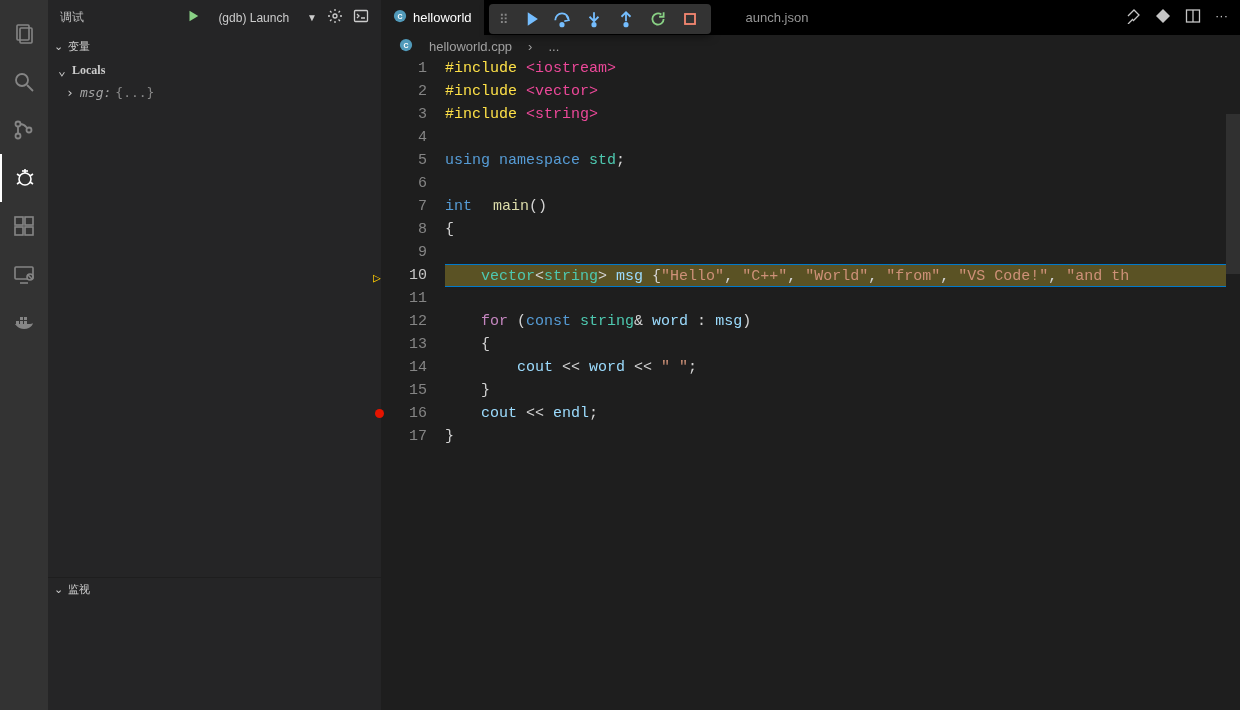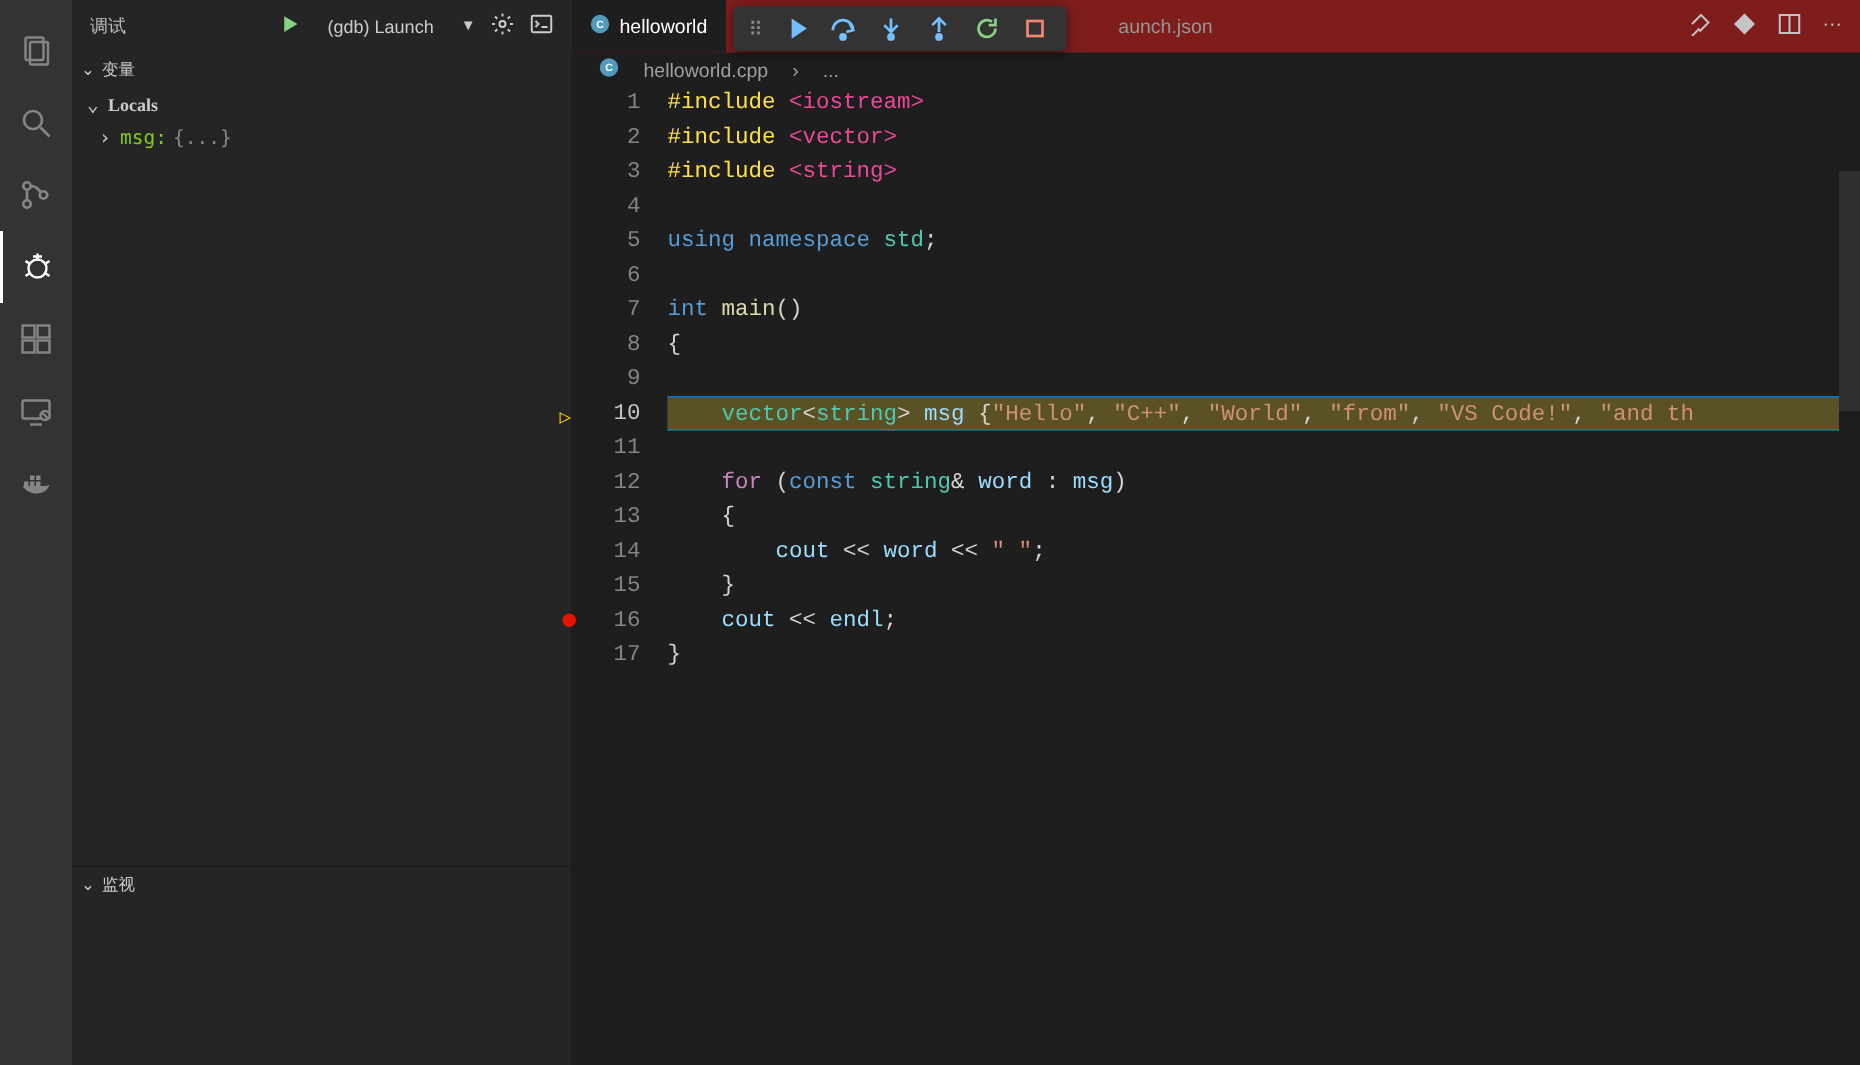--- a/index.html
+++ b/index.html
@@ -65,33 +65,33 @@
   padding: 2px 0;
 }
 .var-row {
   display: flex; align-items: center;
   height: 22px;
   padding-left: 18px;
   font-family: Menlo, Consolas, monospace;
   font-size: 13px;
 }
 .var-row .chev { width: 14px; color: #cccccc; }
-.var-name { color: #84cc16; }
+.var-name { color: #a3a3a3; font-style: italic; }
 .var-value { color: #888888; margin-left: 4px; }
 .watch-section { border-top: 1px solid #1e1e1e; }
 
 .main {
   flex: 1;
   display: flex; flex-direction: column;
   background: #1e1e1e;
   position: relative;
 }
 .tabs {
   height: 35px;
-  background: #7f1d1d;
+  background: #000000;
   display: flex; align-items: center;
 }
 .tab {
   height: 35px;
   display: flex; align-items: center;
   padding: 0 12px;
   background: #1e1e1e;
   color: #ffffff;
   font-size: 13px;
   gap: 6px;
@@ -178,21 +178,21 @@
   border-left: none;
   border-right: none;
 }
 
 
 .pp { color: #fde047; }        
 .inc { color: #ec4899; }       
 .kw { color: #569cd6; }        
 .kw2 { color: #c586c0; }       
 .ty { color: #4ec9b0; }        
-.fn { color: #dcdcaa; }        
+.fn { color: #dcdcaa; margin-left: 12px; }        
 .st { color: #ce9178; }        
 .va { color: #9cdcfe; }        
 .op { color: #d4d4d4; }
 .id2 { color: #9cdcfe; }
 
 .minimap {
   position: absolute;
   right: 0; top: 57px;
   width: 14px; bottom: 0;
   background: #1e1e1e;

